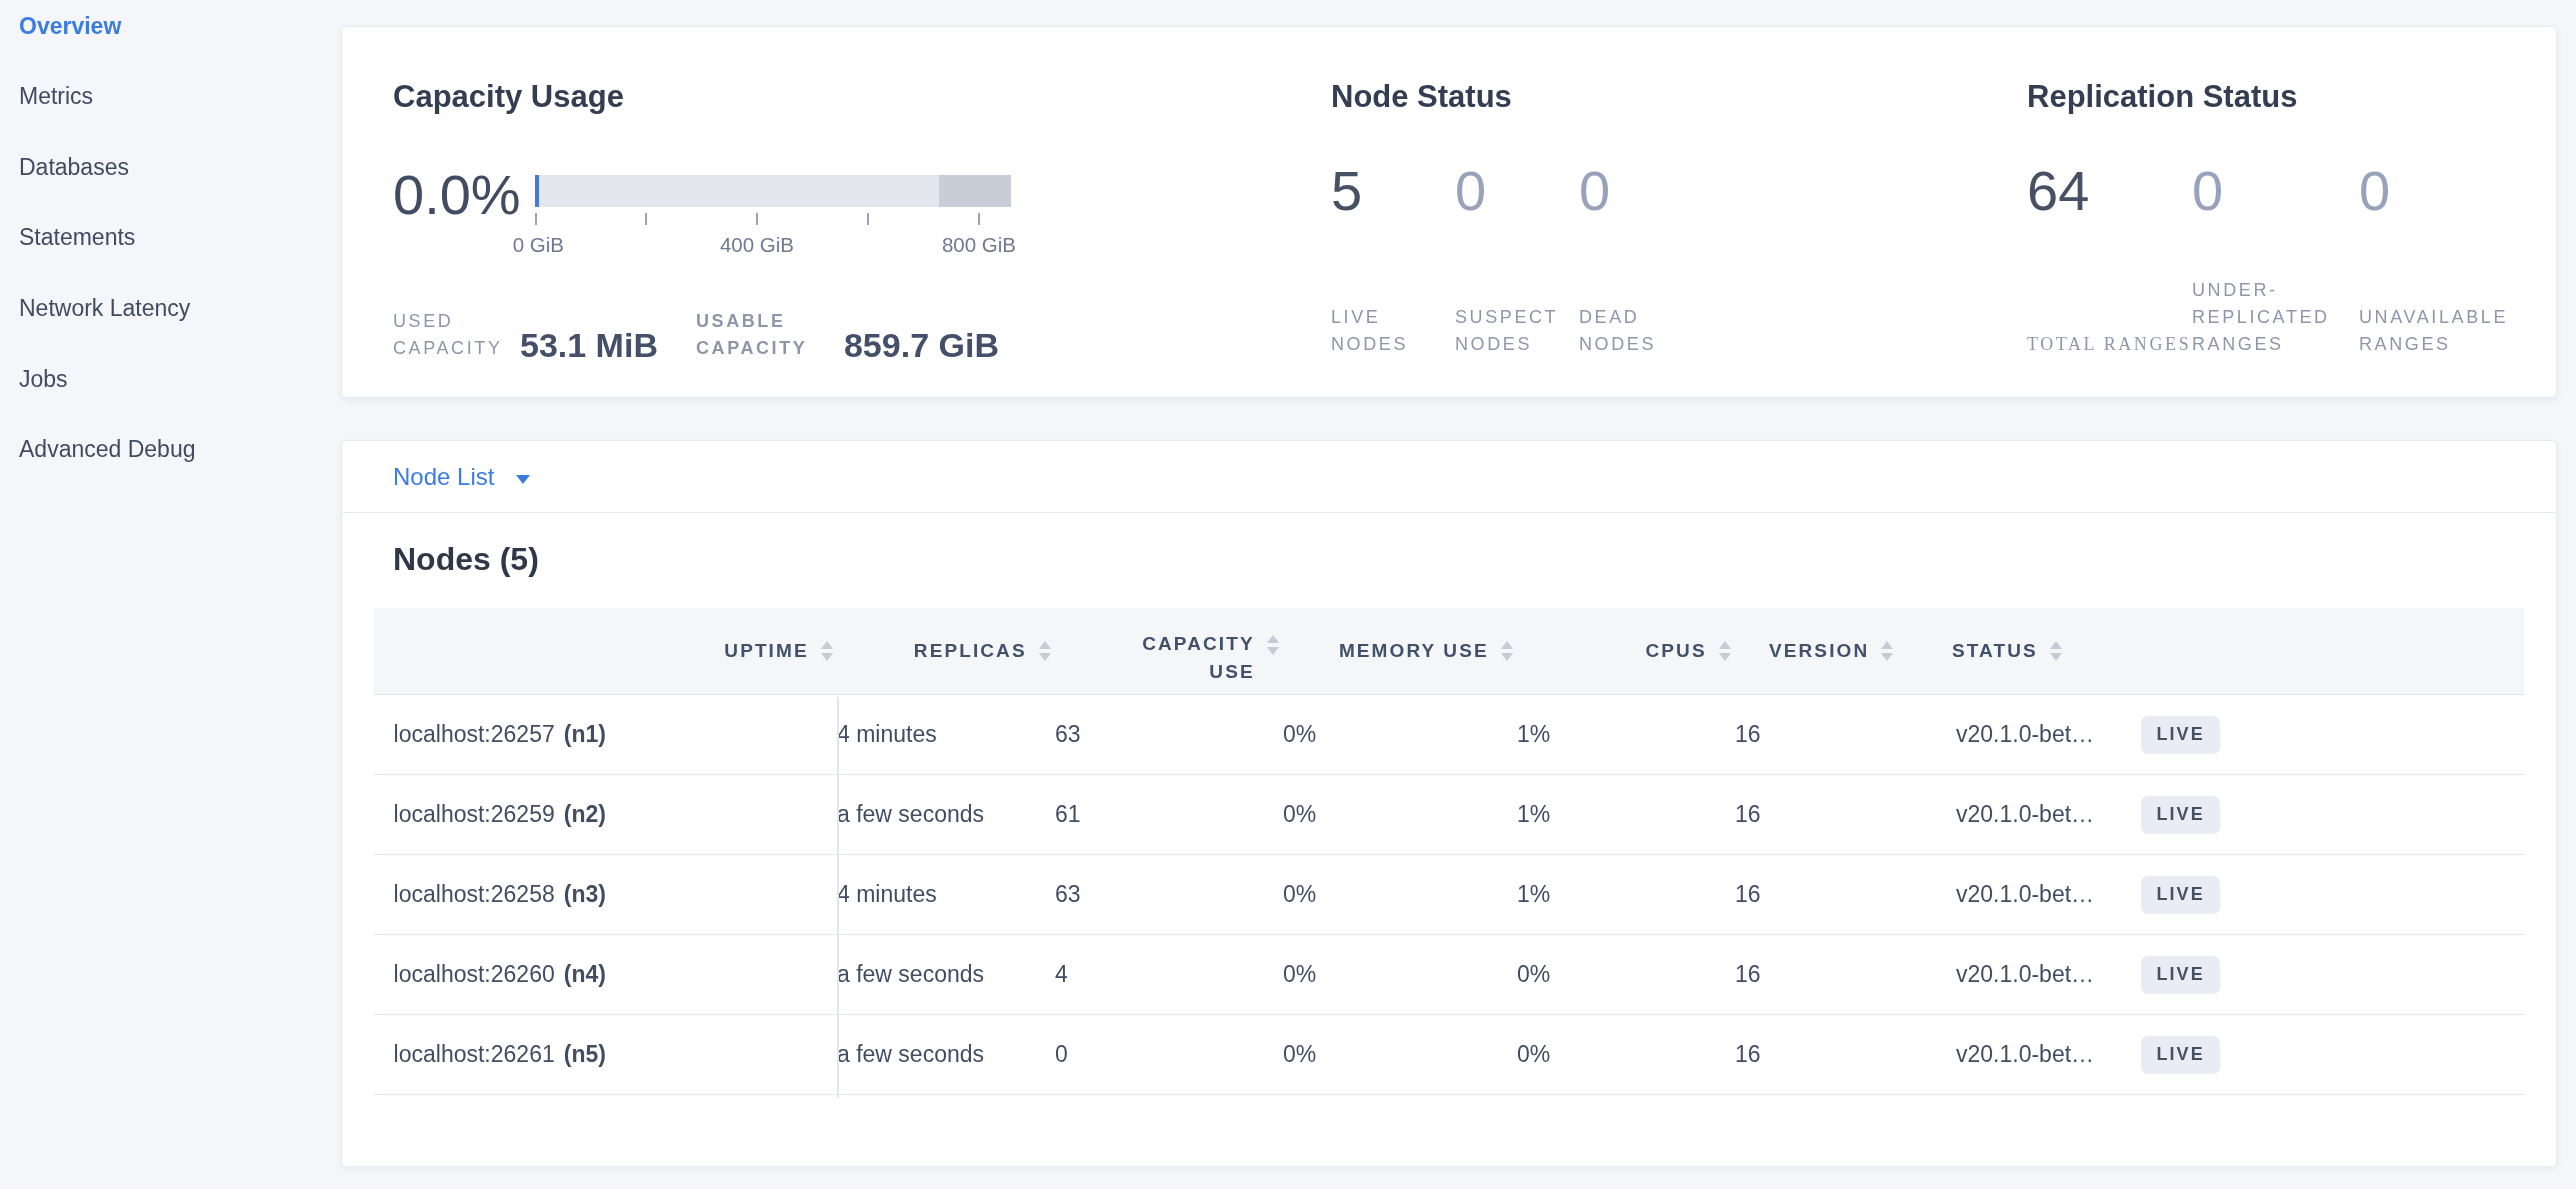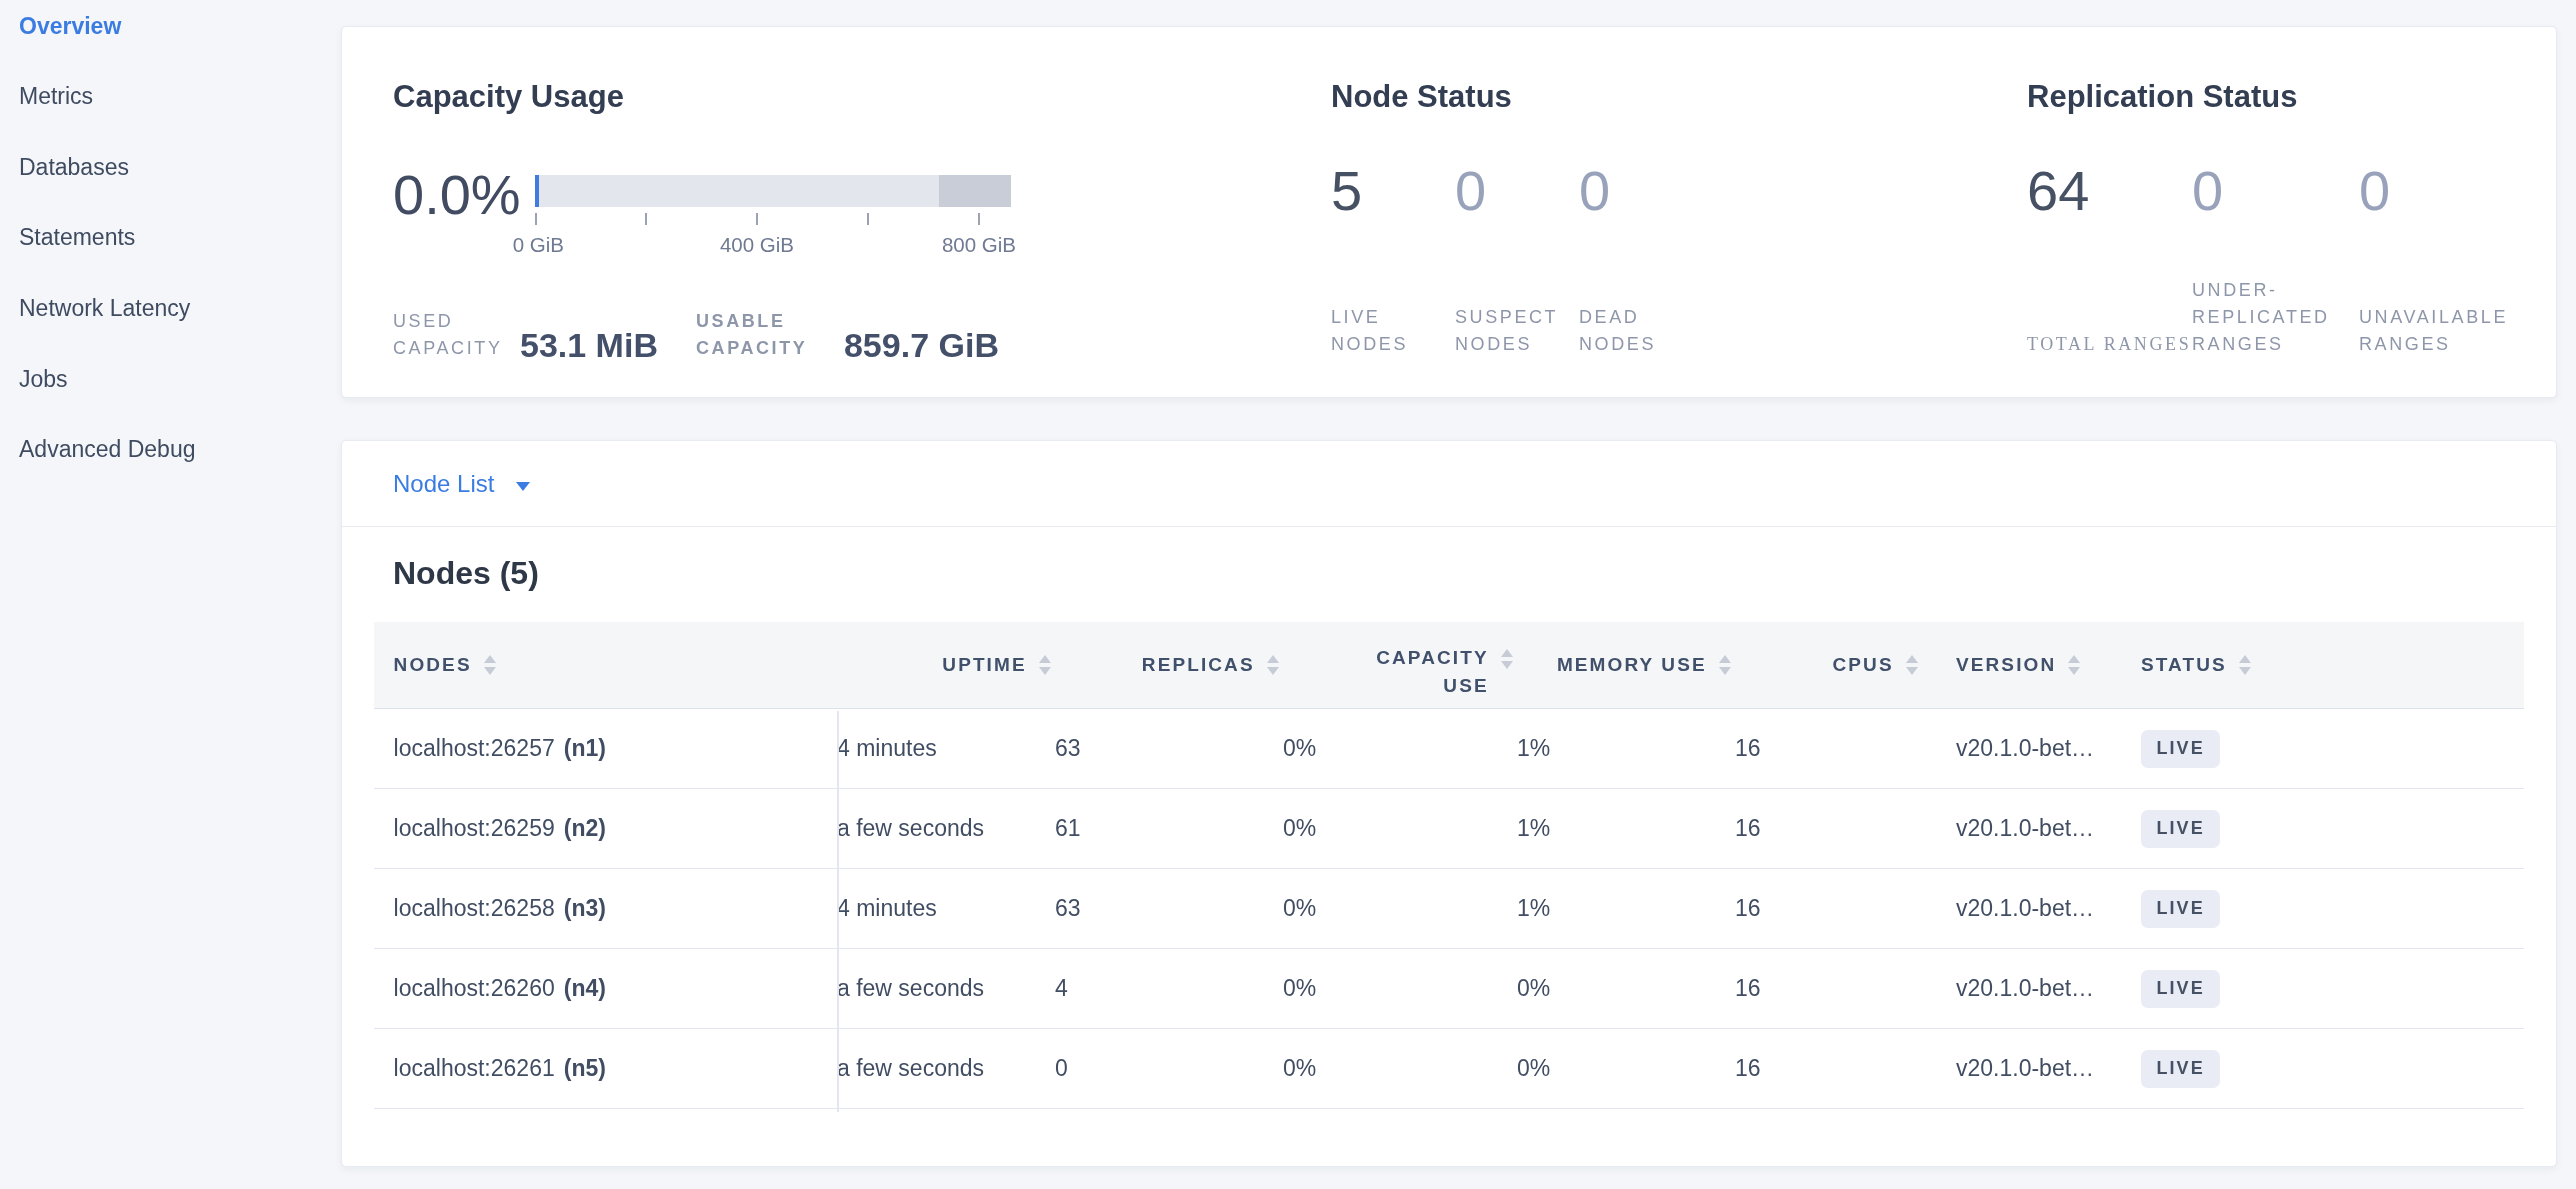--- a/index.html
+++ b/index.html
@@ -52,21 +52,21 @@
   .tick { position:absolute; top:38px; width:1.7px; height:12.8px; background:#9aa2b4; }
   .tick-label {
     position:absolute; top:58px; transform:translateX(-50%);
     font-size:20.5px; color:#6f7a92; white-space:nowrap;
   }
   .cap-stat-row { position:absolute; left:51px; bottom:35px; display:flex; align-items:flex-end; }
   .cap-value { font-size:34px; font-weight:700; color:#44506a; line-height:1; margin-left:12px; white-space:nowrap; }
 
   
   .nl-head {
-    height:86px; border-bottom:1.7px solid #e8eaf0;
+    height:72px; border-bottom:1.7px solid #e8eaf0;
     display:flex; align-items:center; padding-left:51px;
   }
   .nl-link { display:flex; align-items:center; cursor:pointer; }
   .nl-link-text { font-size:24px; color:#3b7ce2; }
   .caret {
     width:0; height:0; margin-left:22px; margin-top:5.1px;
     border-left:7.7px solid transparent; border-right:7.7px solid transparent;
     border-top:9.4px solid #3b7ce2;
   }
   .table-title { margin:28px 0 30px 51px; font-size:32px; font-weight:700; color:#2f3847; }
@@ -189,27 +189,20 @@
       <span class="nl-link">
         <span class="nl-link-text">Node List</span>
         <span class="caret"></span>
       </span>
     </div>
 
     <h3 class="table-title">Nodes (5)</h3>
 
     <div class="table">
       <div class="thead">
-        <div class="th left th-nodes">
-          <span class="th-label">NODES</span>
-          <span class="sort-icon">
-              <i class="up"></i>
-              <i class="dn"></i>
-            </span>
-        </div>
         <div class="th right">
           <span class="th-label">UPTIME</span>
           <span class="sort-icon">
               <i class="up"></i>
               <i class="dn"></i>
             </span>
         </div>
         <div class="th right">
           <span class="th-label">REPLICAS</span>
           <span class="sort-icon">

